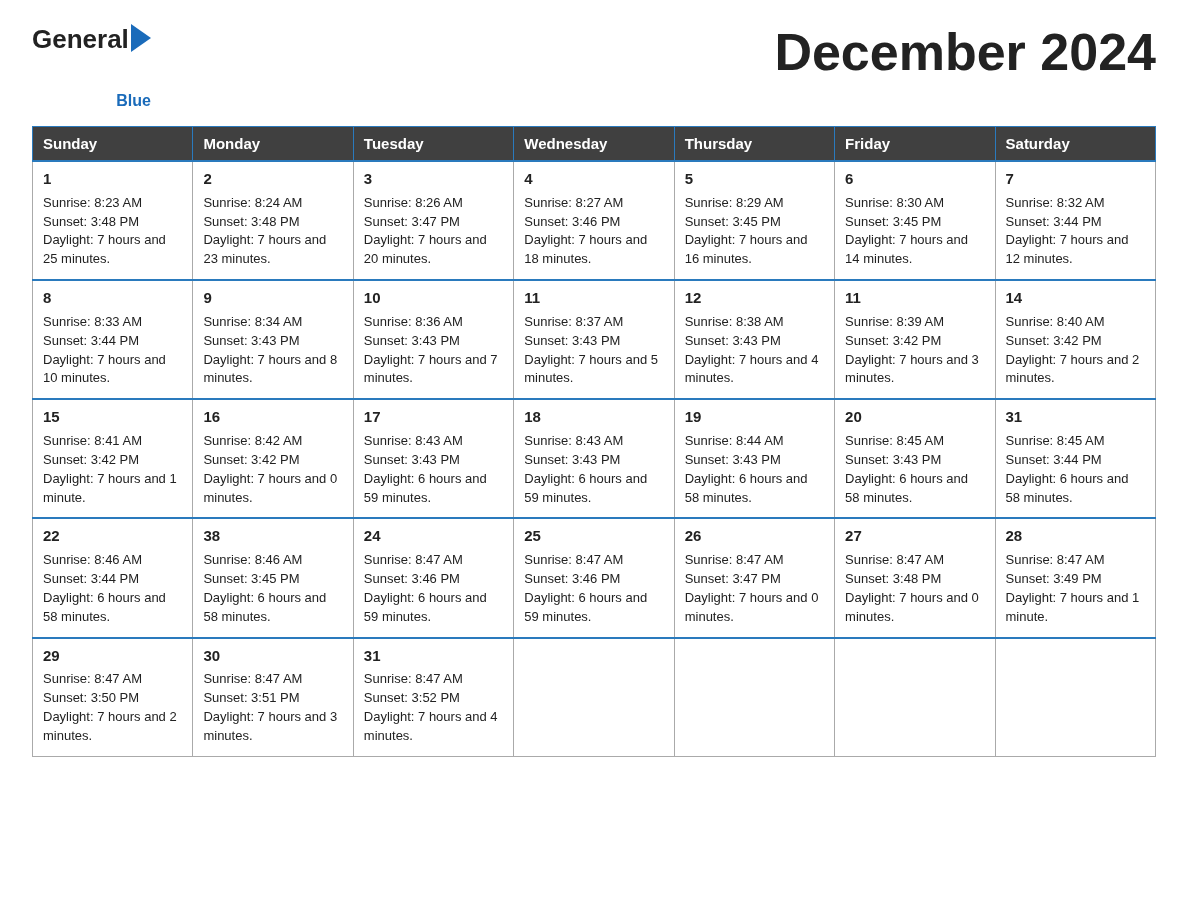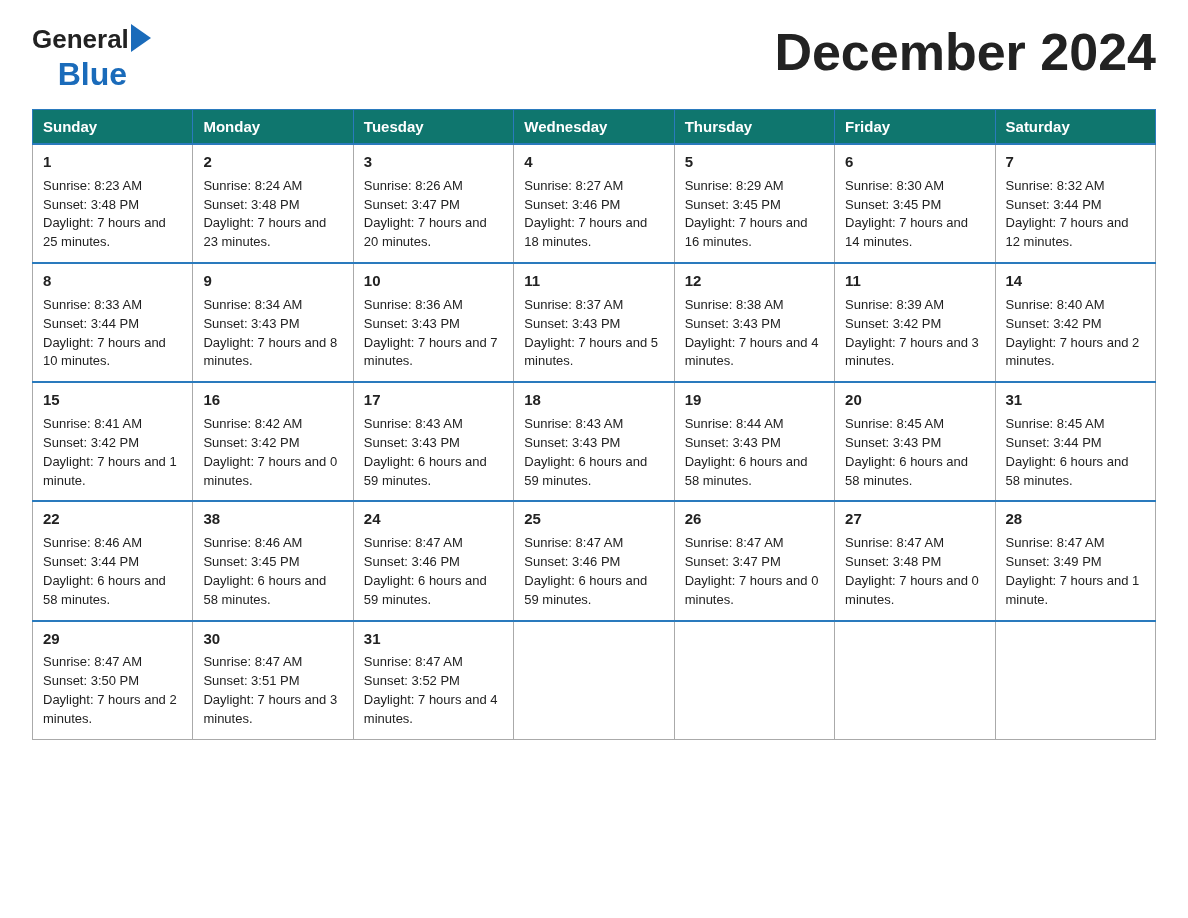--- a/index.html
+++ b/index.html
@@ -13,33 +13,34 @@
     }
     .header {
       display: flex;
       align-items: flex-start;
       justify-content: space-between;
       margin-bottom: 8px;
     }
     .logo-area {
       display: flex;
       flex-direction: column;
-      align-items: center;
+      align-items: flex-end;
+      gap: 36px;
     }
     .logo-text {
       display: flex;
       align-items: center;
       font-size: 26px;
       font-weight: bold;
       color: #222;
       line-height: 1;
     }
     .logo-blue-label {
       color: #1a6bba;
-      font-size: 32px;
+      font-size: 16px;
       font-weight: bold;
       margin-top: 2px;
       margin-left: 2px;
     }
     .title-area {
       text-align: right;
     }
     .month-title {
       font-size: 52px;
       font-weight: bold;
@@ -50,21 +51,21 @@
       font-size: 22px;
       color: #444;
       margin-top: 4px;
     }
     .calendar-table {
       width: 100%;
       border-collapse: collapse;
       margin-top: 16px;
     }
     .calendar-table th {
-      background-color: #0f766e;
+      background-color: #404040;
       color: #fff;
       font-size: 15px;
       font-weight: bold;
       padding: 8px 10px;
       text-align: left;
       border: 1px solid #2a7abd;
     }
     .calendar-table td {
       vertical-align: top;
       padding: 6px 10px 10px 10px;

